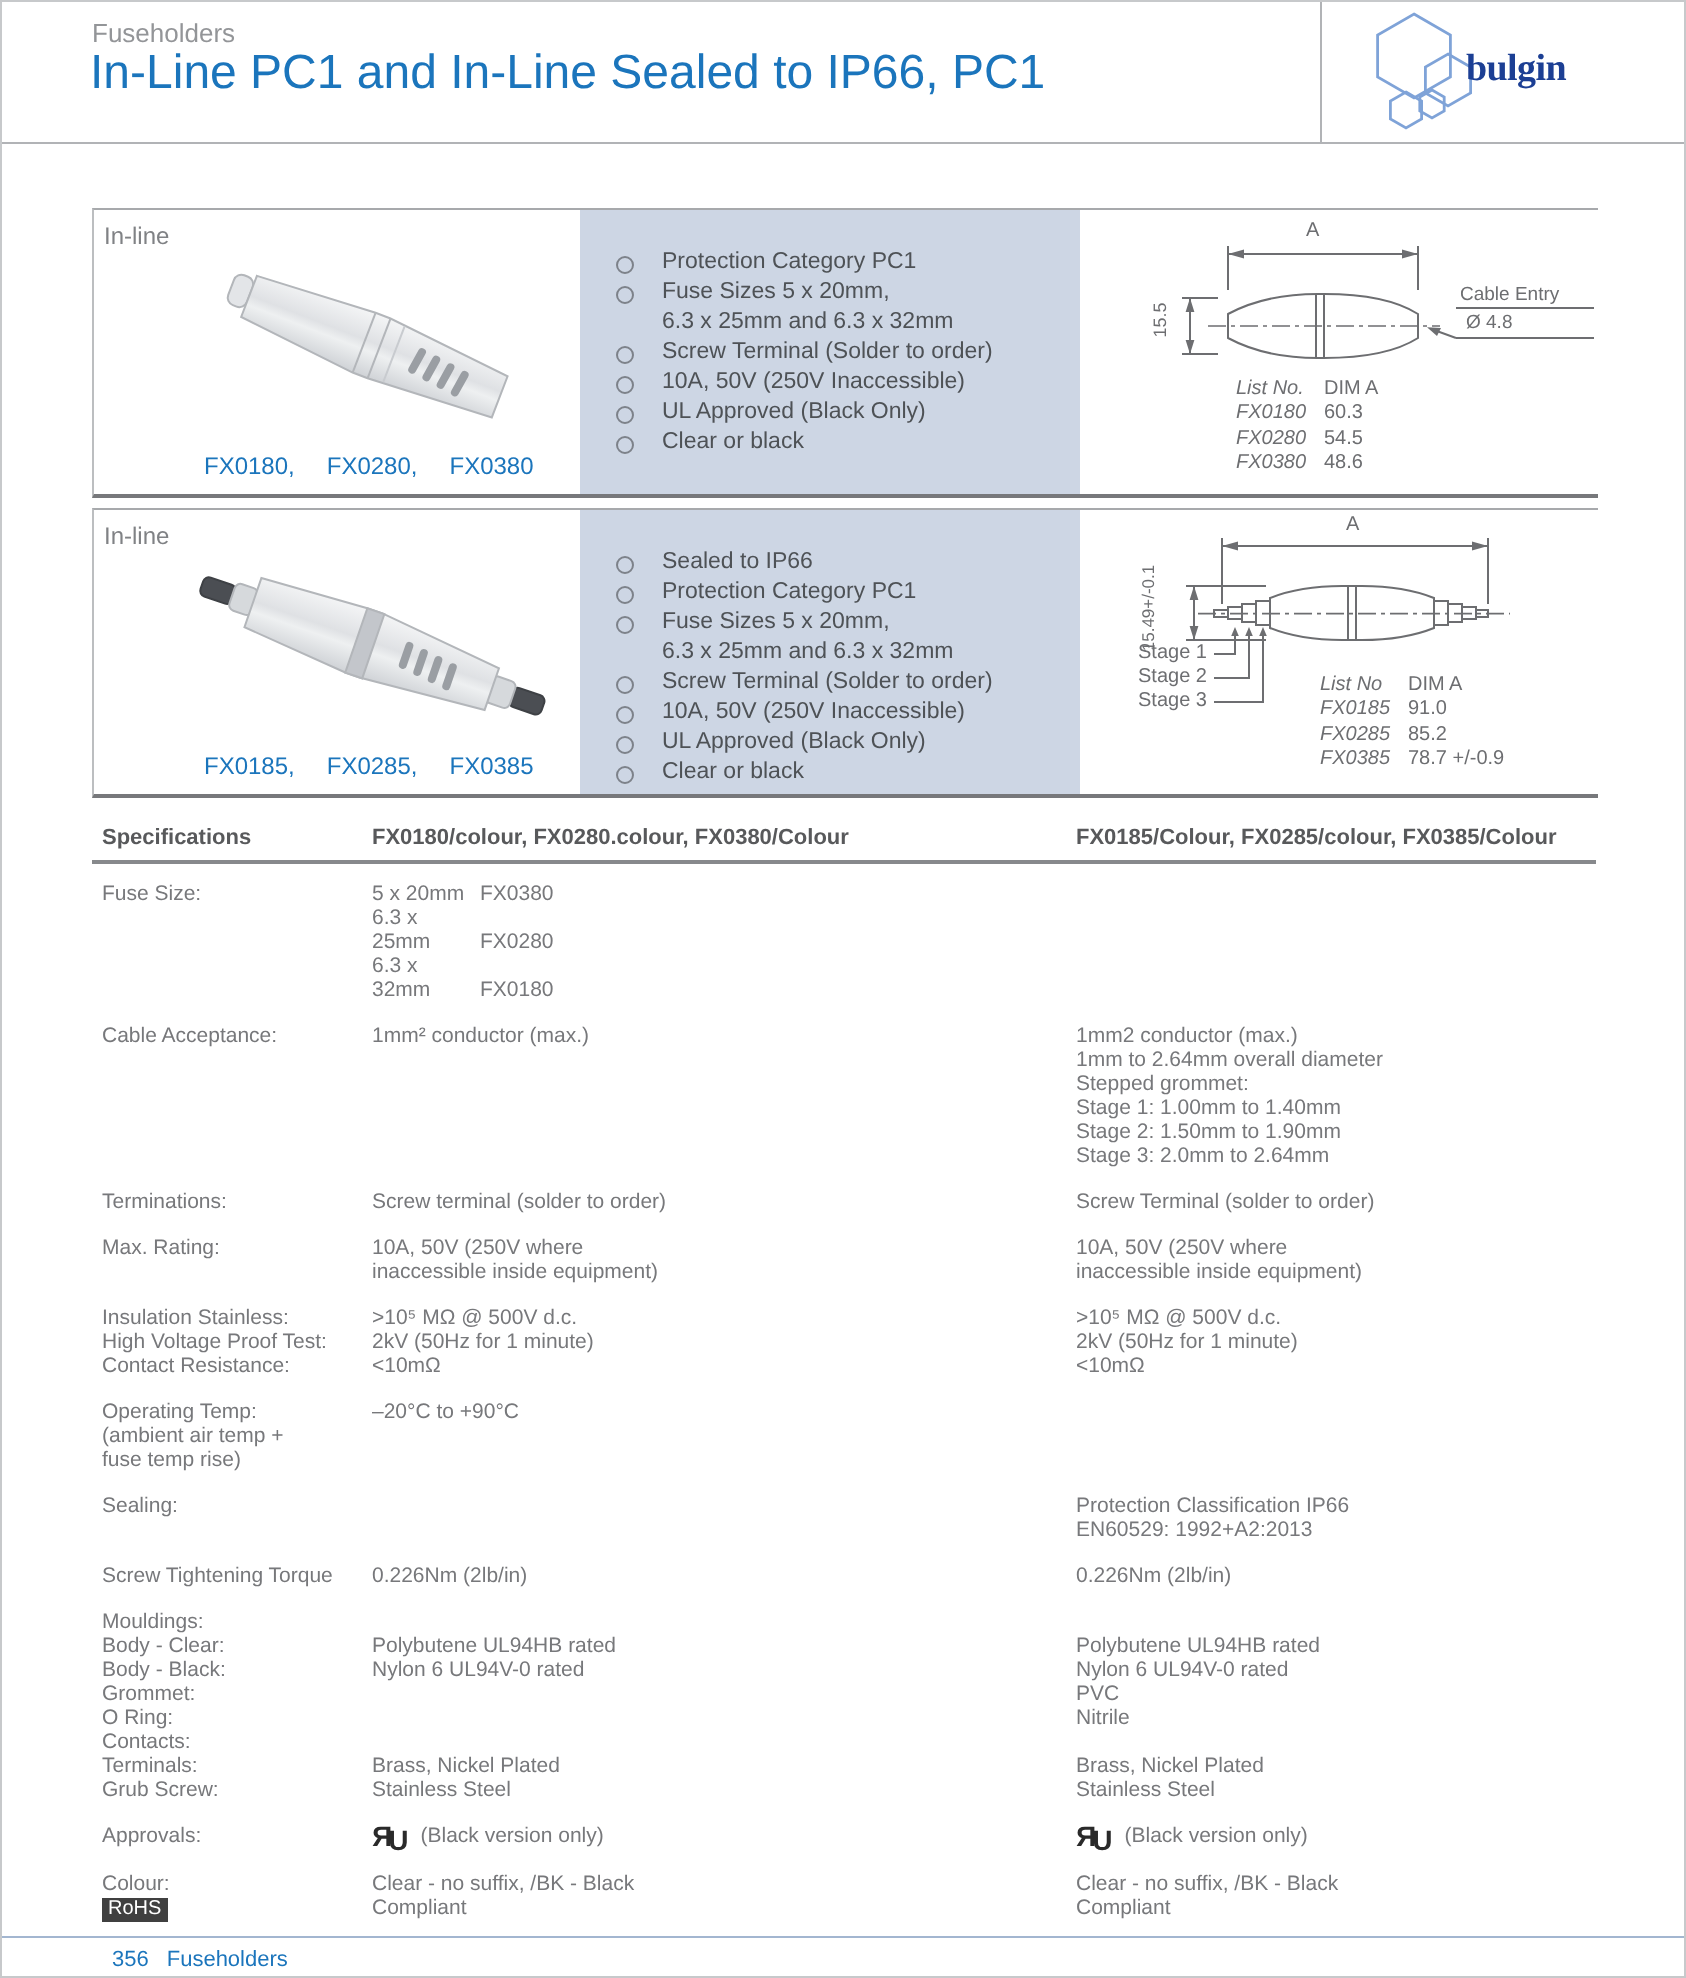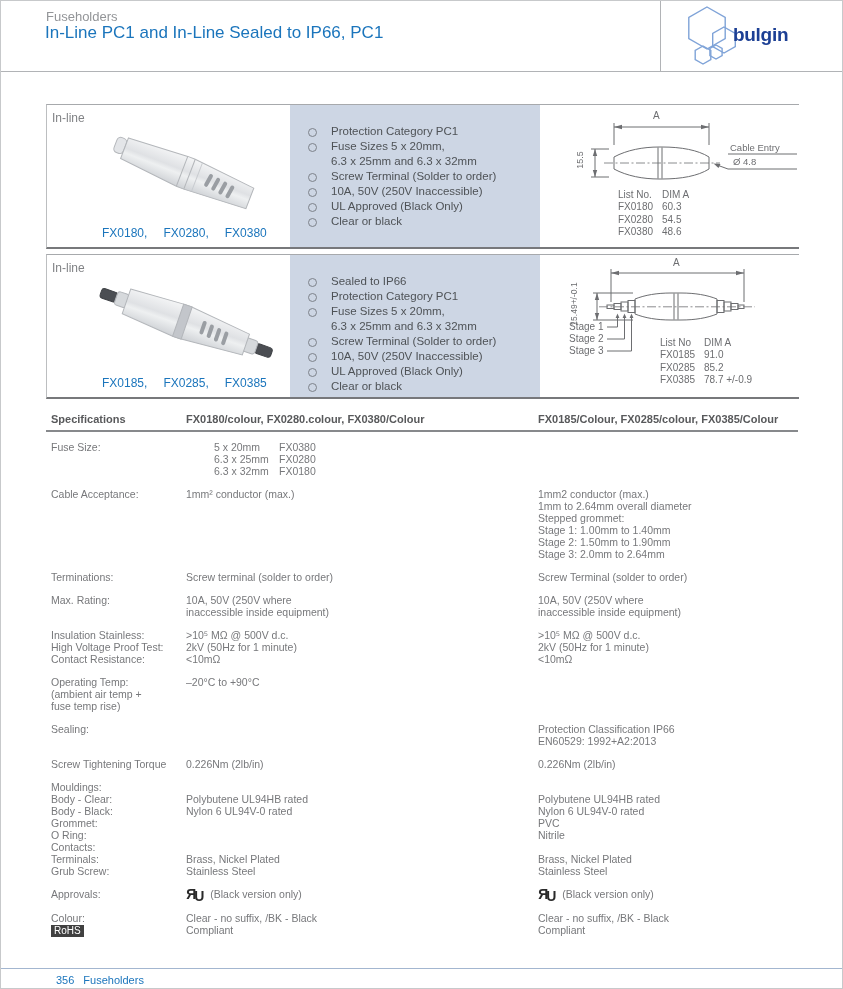--- a/index.html
+++ b/index.html
@@ -1,21 +1,21 @@
 <!DOCTYPE html>
 <html><head>
 <meta charset="utf-8">
 <style>
   html,body{margin:0;padding:0;background:#fff;}
   .page{position:relative;width:843px;height:989px;background:#fff;border:1px solid #c7c9cb;
         box-sizing:border-box;overflow:hidden;font-family:"Liberation Sans",sans-serif;}
   
   .eyebrow{position:absolute;left:45px;top:8px;font-size:13px;color:#939598;}
-  .title{position:absolute;left:44px;top:22px;font-size:17px;color:#1b75bc;text-align:center;}
-  .logo-box{position:absolute;top:0;right:0;width:181px;height:70px;border-left:1px solid #b1b3b6;}
+  .title{position:absolute;left:44px;top:22px;font-size:24px;color:#1b75bc;text-align:center;}
+  .logo-box{position:absolute;top:0;right:0;width:181px;height:70px;border-left:1px solid #b1b3b6;font-family:Liberation Serif, serif;}
   .logo-box svg{position:absolute;left:16px;top:3px;}
   .brand{position:absolute;left:72px;top:23px;font-weight:bold;font-size:19px;color:#1c3f94;letter-spacing:-0.3px;}
   .header-rule{position:absolute;top:70px;left:0;width:100%;height:1px;background:#b1b3b6;}
   
   .product{position:absolute;left:45px;width:752px;height:142px;border-top:1px solid #a7a9ac;
            border-left:1px solid #bcbec0;border-bottom:2px solid #77787b;}
   #section1{top:103px;} #section2{top:253px;}
   .sec-label{position:absolute;left:5px;top:6px;font-size:12px;color:#808285;}
   .photo{position:absolute;left:42px;top:20px;width:195px;height:100px;}
   .partnums{position:absolute;left:55px;bottom:7px;display:flex;gap:16px;}
@@ -30,31 +30,31 @@
   .drawing{position:absolute;right:0;top:0;width:252px;height:142px;color:#6d6e71;}
   .drawing svg{position:absolute;left:0;top:0;}
   .dim{position:absolute;font-size:10px;color:#6d6e71;}
   .d1-a{left:106px;top:5px;} .d2-a{left:126px;top:2px;}
   .d1-side{left:24px;top:50px;transform:rotate(-90deg);font-size:9px;}
   .d2-side{left:-4px;top:44px;width:62px;text-align:center;transform:rotate(-90deg);font-size:8.5px;}
   .callout{position:absolute;font-size:9.5px;color:#6d6e71;}
   .c1{left:183px;top:37px;} .c2{left:186px;top:51px;}
   .dtable{position:absolute;font-size:10px;color:#6d6e71;line-height:12.4px;}
   #dtable1{left:71px;top:84px;} #dtable2{left:113px;top:82px;}
-  .dt-row{display:flex;} .dt-row span:first-child{width:44px;}
+  .dt-row{display:flex;} .dt-row span:first-child{width:44px;font-style:italic;}
   .stages{position:absolute;left:22px;top:66px;font-size:10px;color:#6d6e71;line-height:11.8px;}
   
   .specs{position:absolute;left:45px;top:409px;width:752px;}
   .spec-head{display:grid;grid-template-columns:135px 352px 1fr;padding:3px 0 5px 5px;
              font-weight:bold;font-size:11px;color:#58595b;border-bottom:2px solid #87898c;}
   .spec-rows{padding:9px 0 0 5px;}
   .spec-row{display:grid;grid-template-columns:135px 352px 1fr;margin-bottom:11px;}
   .spec-cell{font-size:10.5px;line-height:12px;color:#77787b;}
   .spec-line{min-height:12px;}
-  .sub-a{display:inline-block;width:65px;margin-left:28px;}
+  .sub-a{display:inline-block;width:54px;}
   .rohs{display:inline-block;background:#404040;color:#fff;font-size:10px;line-height:12px;padding:0 3px;cursor:pointer;}
   .approv{display:flex;align-items:flex-start;}
   .ul-mark{font-weight:bold;font-size:14px;line-height:13px;color:#2a2a2a;margin-right:6px;}
   .ul-r{display:inline-block;transform:scaleX(-1);}
   .ul-u{display:inline-block;position:relative;top:1.5px;margin-left:-2px;}
   
   .footer-rule{position:absolute;left:0;top:967px;width:100%;height:1px;background:#a3b6d0;}
   .footer{position:absolute;left:55px;top:973px;font-size:11px;color:#1b75bc;display:flex;gap:9px;}
 </style>
 </head>

